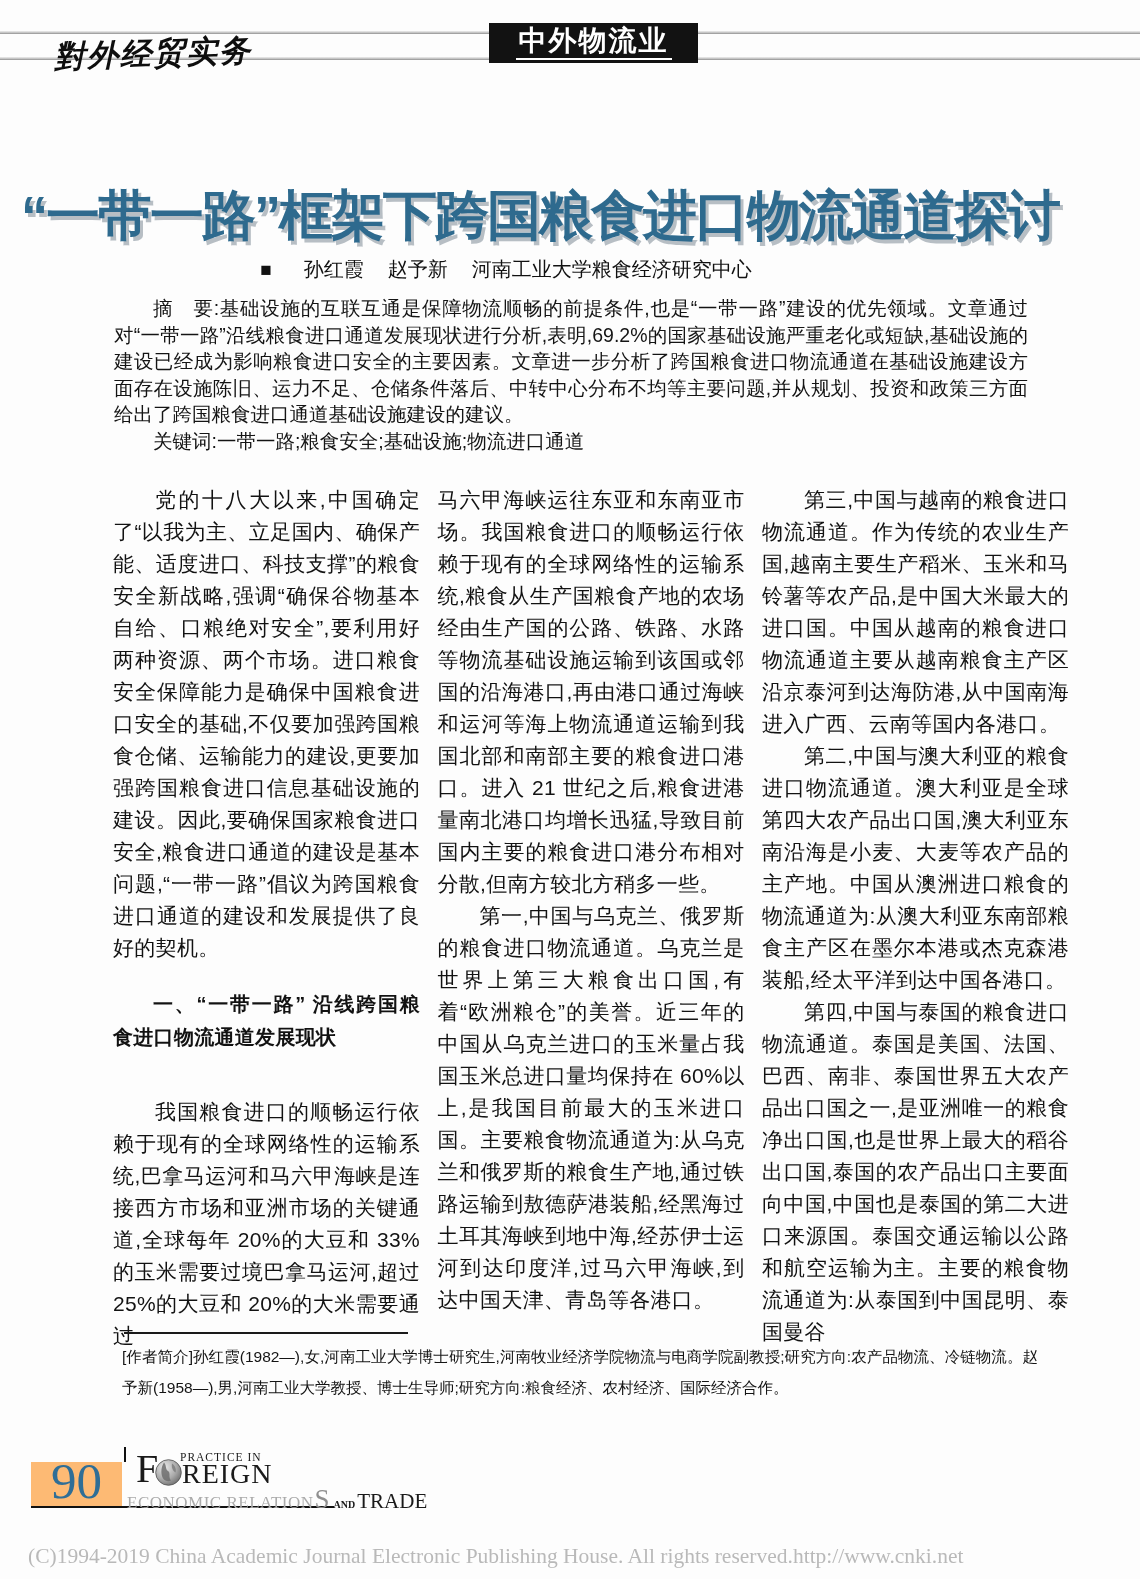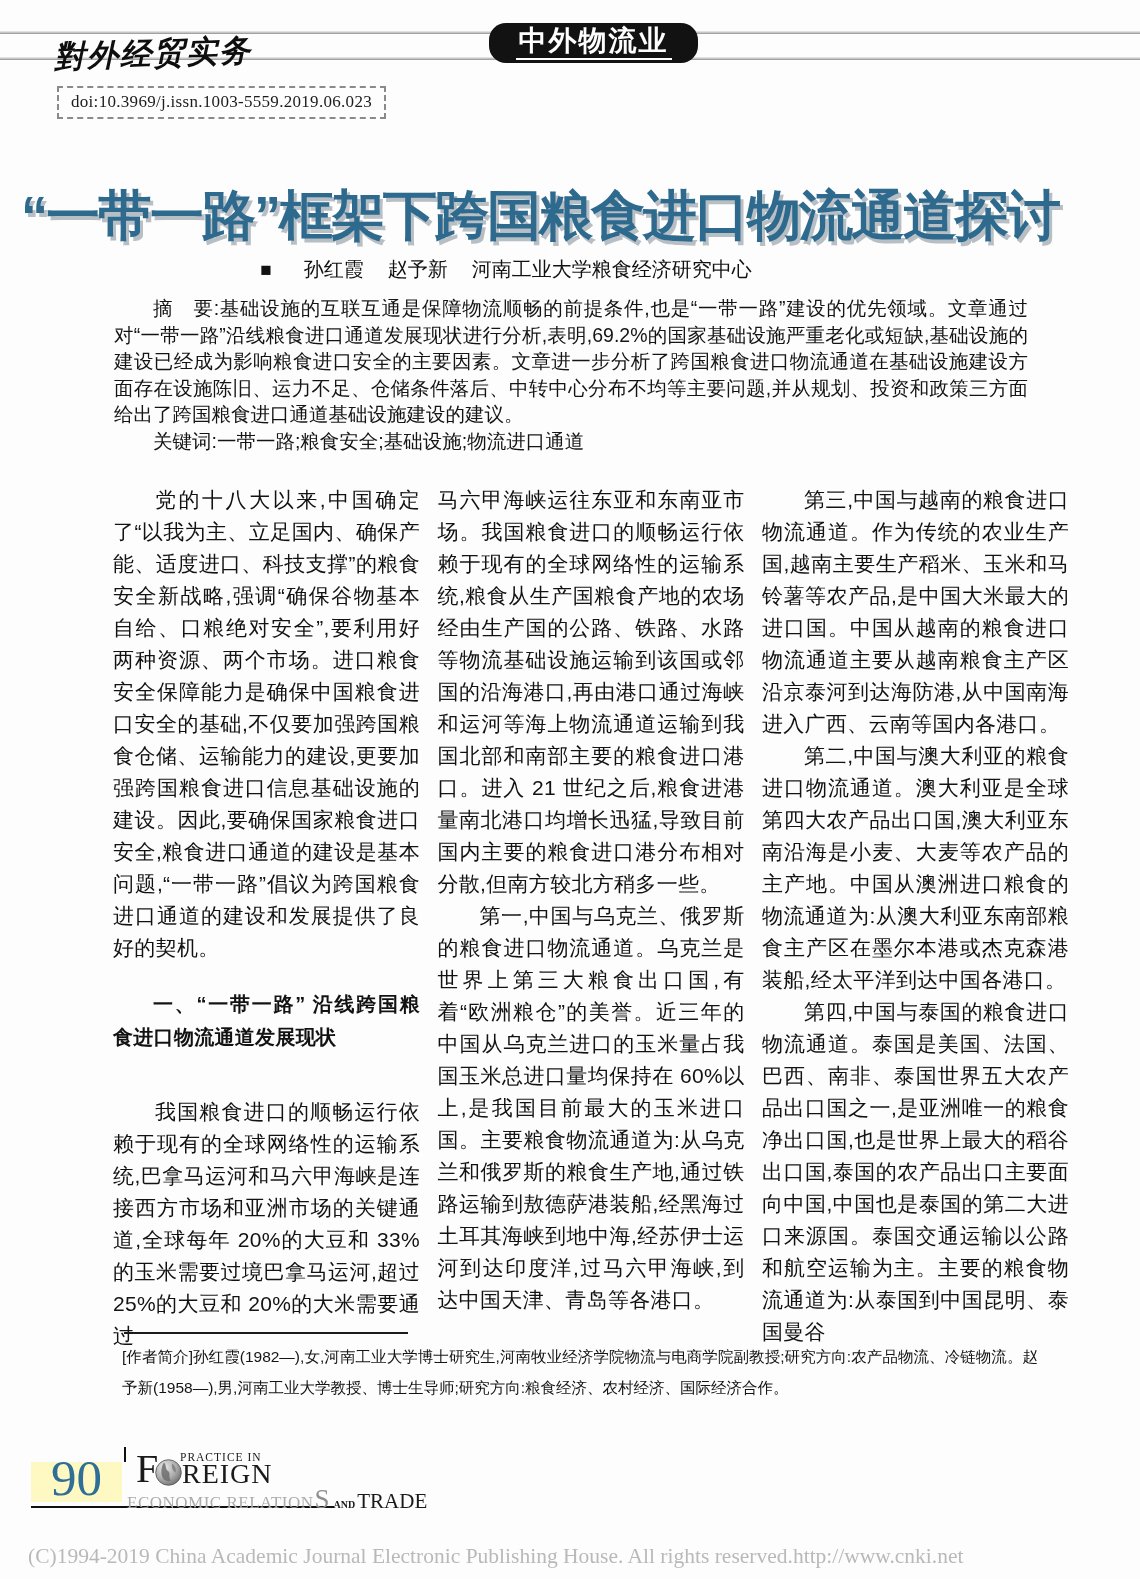--- a/index.html
+++ b/index.html
@@ -10,21 +10,21 @@
   }
   
   .hrule { position:absolute; left:0; width:100%; height:3px;
     background:linear-gradient(to bottom,#efefef 0%,#c2c2c2 55%,#8f8f8f 100%); }
   .hrule-top { top:31px; }
   .hrule-bottom { top:57px; }
   .script-logo { position:absolute; left:54px; top:33px;
     font-family:"DejaVu Serif", serif; font-size:31px; font-weight:bold; font-style:italic;
     letter-spacing:2px; color:#0e0e0e; transform:rotate(-2deg); white-space:nowrap; }
   .banner { position:absolute; left:489px; top:23px; width:209px; height:40px;
-    background:#121212; display:flex; align-items:center; justify-content:center;border-radius:17px; }
+    background:#121212; display:flex; align-items:center; justify-content:center; }
   .banner-text { color:#ffffff; font-size:28px; font-weight:bold; letter-spacing:2px;
     line-height:1; padding:0 3px 3px; border-bottom:2px solid #ffffff; white-space:nowrap; }
   .doi { position:absolute; left:57px; top:86px; border:2px dashed #8a8a8a;
     padding:4px 12px 5px; font-family:"Liberation Serif", serif; font-size:17px;
     color:#1c1c1c; letter-spacing:0.3px; white-space:nowrap; }
   
   .title { position:absolute; left:0; top:144px; width:1080px; text-align:center;
     font-size:54px; font-weight:bold; letter-spacing:-2px; color:#2e6a8e;
     text-shadow:3px 4px 0 rgba(125,138,150,0.55); white-space:nowrap; }
   .authors { position:absolute; left:0; top:256px; width:1012px; text-align:center;
@@ -44,22 +44,22 @@
   .col p { margin:0; text-indent:2em; }
   .col p.cont { text-indent:0; }
   .section-heading { font-weight:bold; font-size:20px; line-height:33px;
     margin:24px 0 42px; text-indent:2em; }
   
   .fn-rule { position:absolute; left:124px; top:1332px; width:284px; height:2px; background:#1a1a1a; }
   .footnotes { position:absolute; left:122px; top:1341px; width:916px;
     font-size:15.5px; line-height:31px; text-align:justify; color:#141414; }
   .footnotes p { margin:0; }
   
-  .page-num-box { position:absolute; left:31px; top:1462px; width:91px; height:40px;
-    background:#fef9c3; display:flex; align-items:center; justify-content:center; }
+  .page-num-box { position:absolute; left:31px; top:1462px; width:91px; height:46px;
+    background:#fdba74; display:flex; align-items:center; justify-content:center; }
   .page-num { font-family:"Liberation Serif", serif; font-size:51px; color:#2f6e96;
     line-height:1; padding-bottom:8px; }
   .vtick { position:absolute; left:124px; top:1447px; width:2px; height:15px; background:#101010; }
   .footer-rule { position:absolute; left:31px; top:1506px; width:303px; height:2px; background:#101010; }
   .journal-logo { position:absolute; left:127px; top:1447px; width:220px; height:62px;
     font-family:"Liberation Serif", serif; color:#1a1a1a; }
   .lg-practice { position:absolute; left:53px; top:4px; font-size:11.5px; font-weight:normal; letter-spacing:1px; }
   .lg-f { position:absolute; left:9px; top:2px; font-size:40px; line-height:1; }
   .lg-globe { position:absolute; left:28px; top:12px; }
   .lg-reign { position:absolute; left:55px; top:13px; font-size:28px; line-height:1; letter-spacing:1px; }
@@ -76,21 +76,20 @@
 <body>
 
 <div class="page">
 
   <div class="hrule hrule-top"></div>
   <div class="hrule hrule-bottom"></div>
   <div class="script-logo">對外经贸实务</div>
   <div class="banner">
     <span class="banner-text">中外物流业</span>
   </div>
-  <div class="doi">doi:10.3969/j.issn.1003-5559.2019.06.023</div>
 
   <h1 class="title">“一带一路”框架下跨国粮食进口物流通道探讨</h1>
   <div class="authors">
     <span class="author-marker">■</span><span class="author-name">孙红霞</span><span class="author-name">赵予新</span><span class="affiliation">河南工业大学粮食经济研究中心</span>
   </div>
 
   <div class="abstract-wrap">
     <p><span>摘　要:</span><span>基础设施的互联互通是保障物流顺畅的前提条件,也是“一带一路”建设的优先领域。文章通过对“一带一路”沿线粮食进口通道发展现状进行分析,表明,69.2%的国家基础设施严重老化或短缺,基础设施的建设已经成为影响粮食进口安全的主要因素。文章进一步分析了跨国粮食进口物流通道在基础设施建设方面存在设施陈旧、运力不足、仓储条件落后、中转中心分布不均等主要问题,并从规划、投资和政策三方面给出了跨国粮食进口通道基础设施建设的建议。</span></p>
     <p><span>关键词:</span><span>一带一路;粮食安全;基础设施;物流进口通道</span></p>
   </div>

